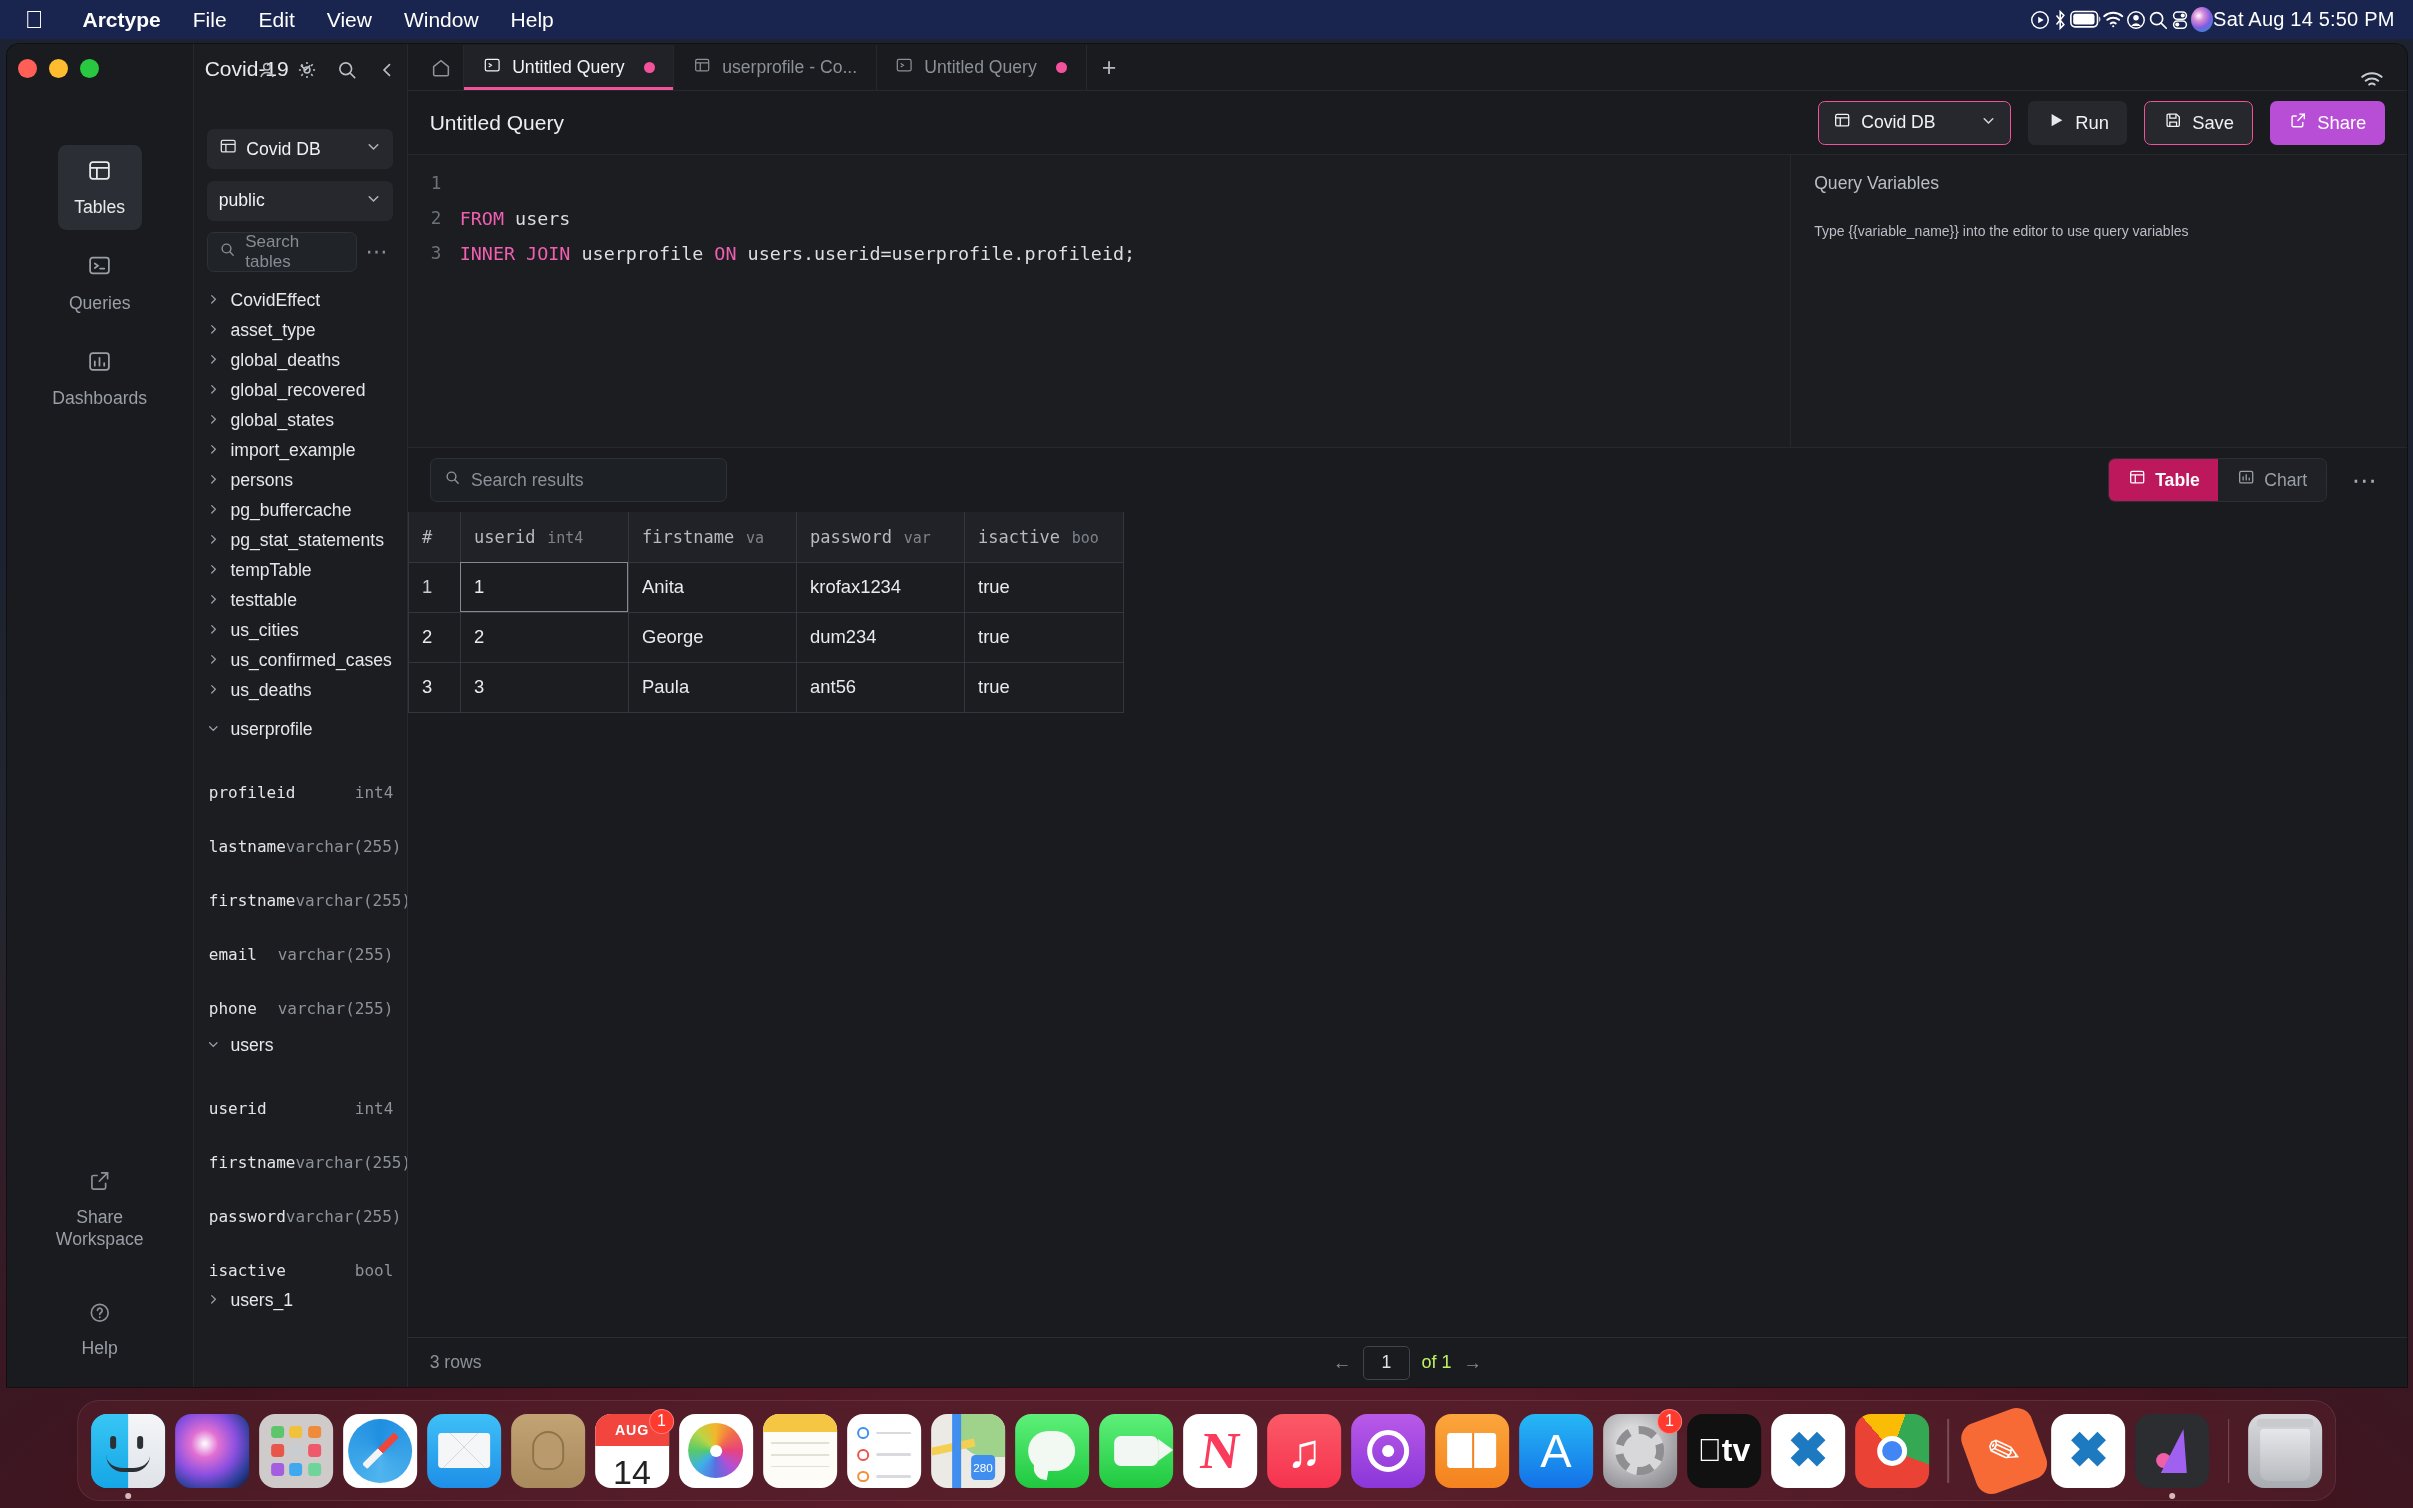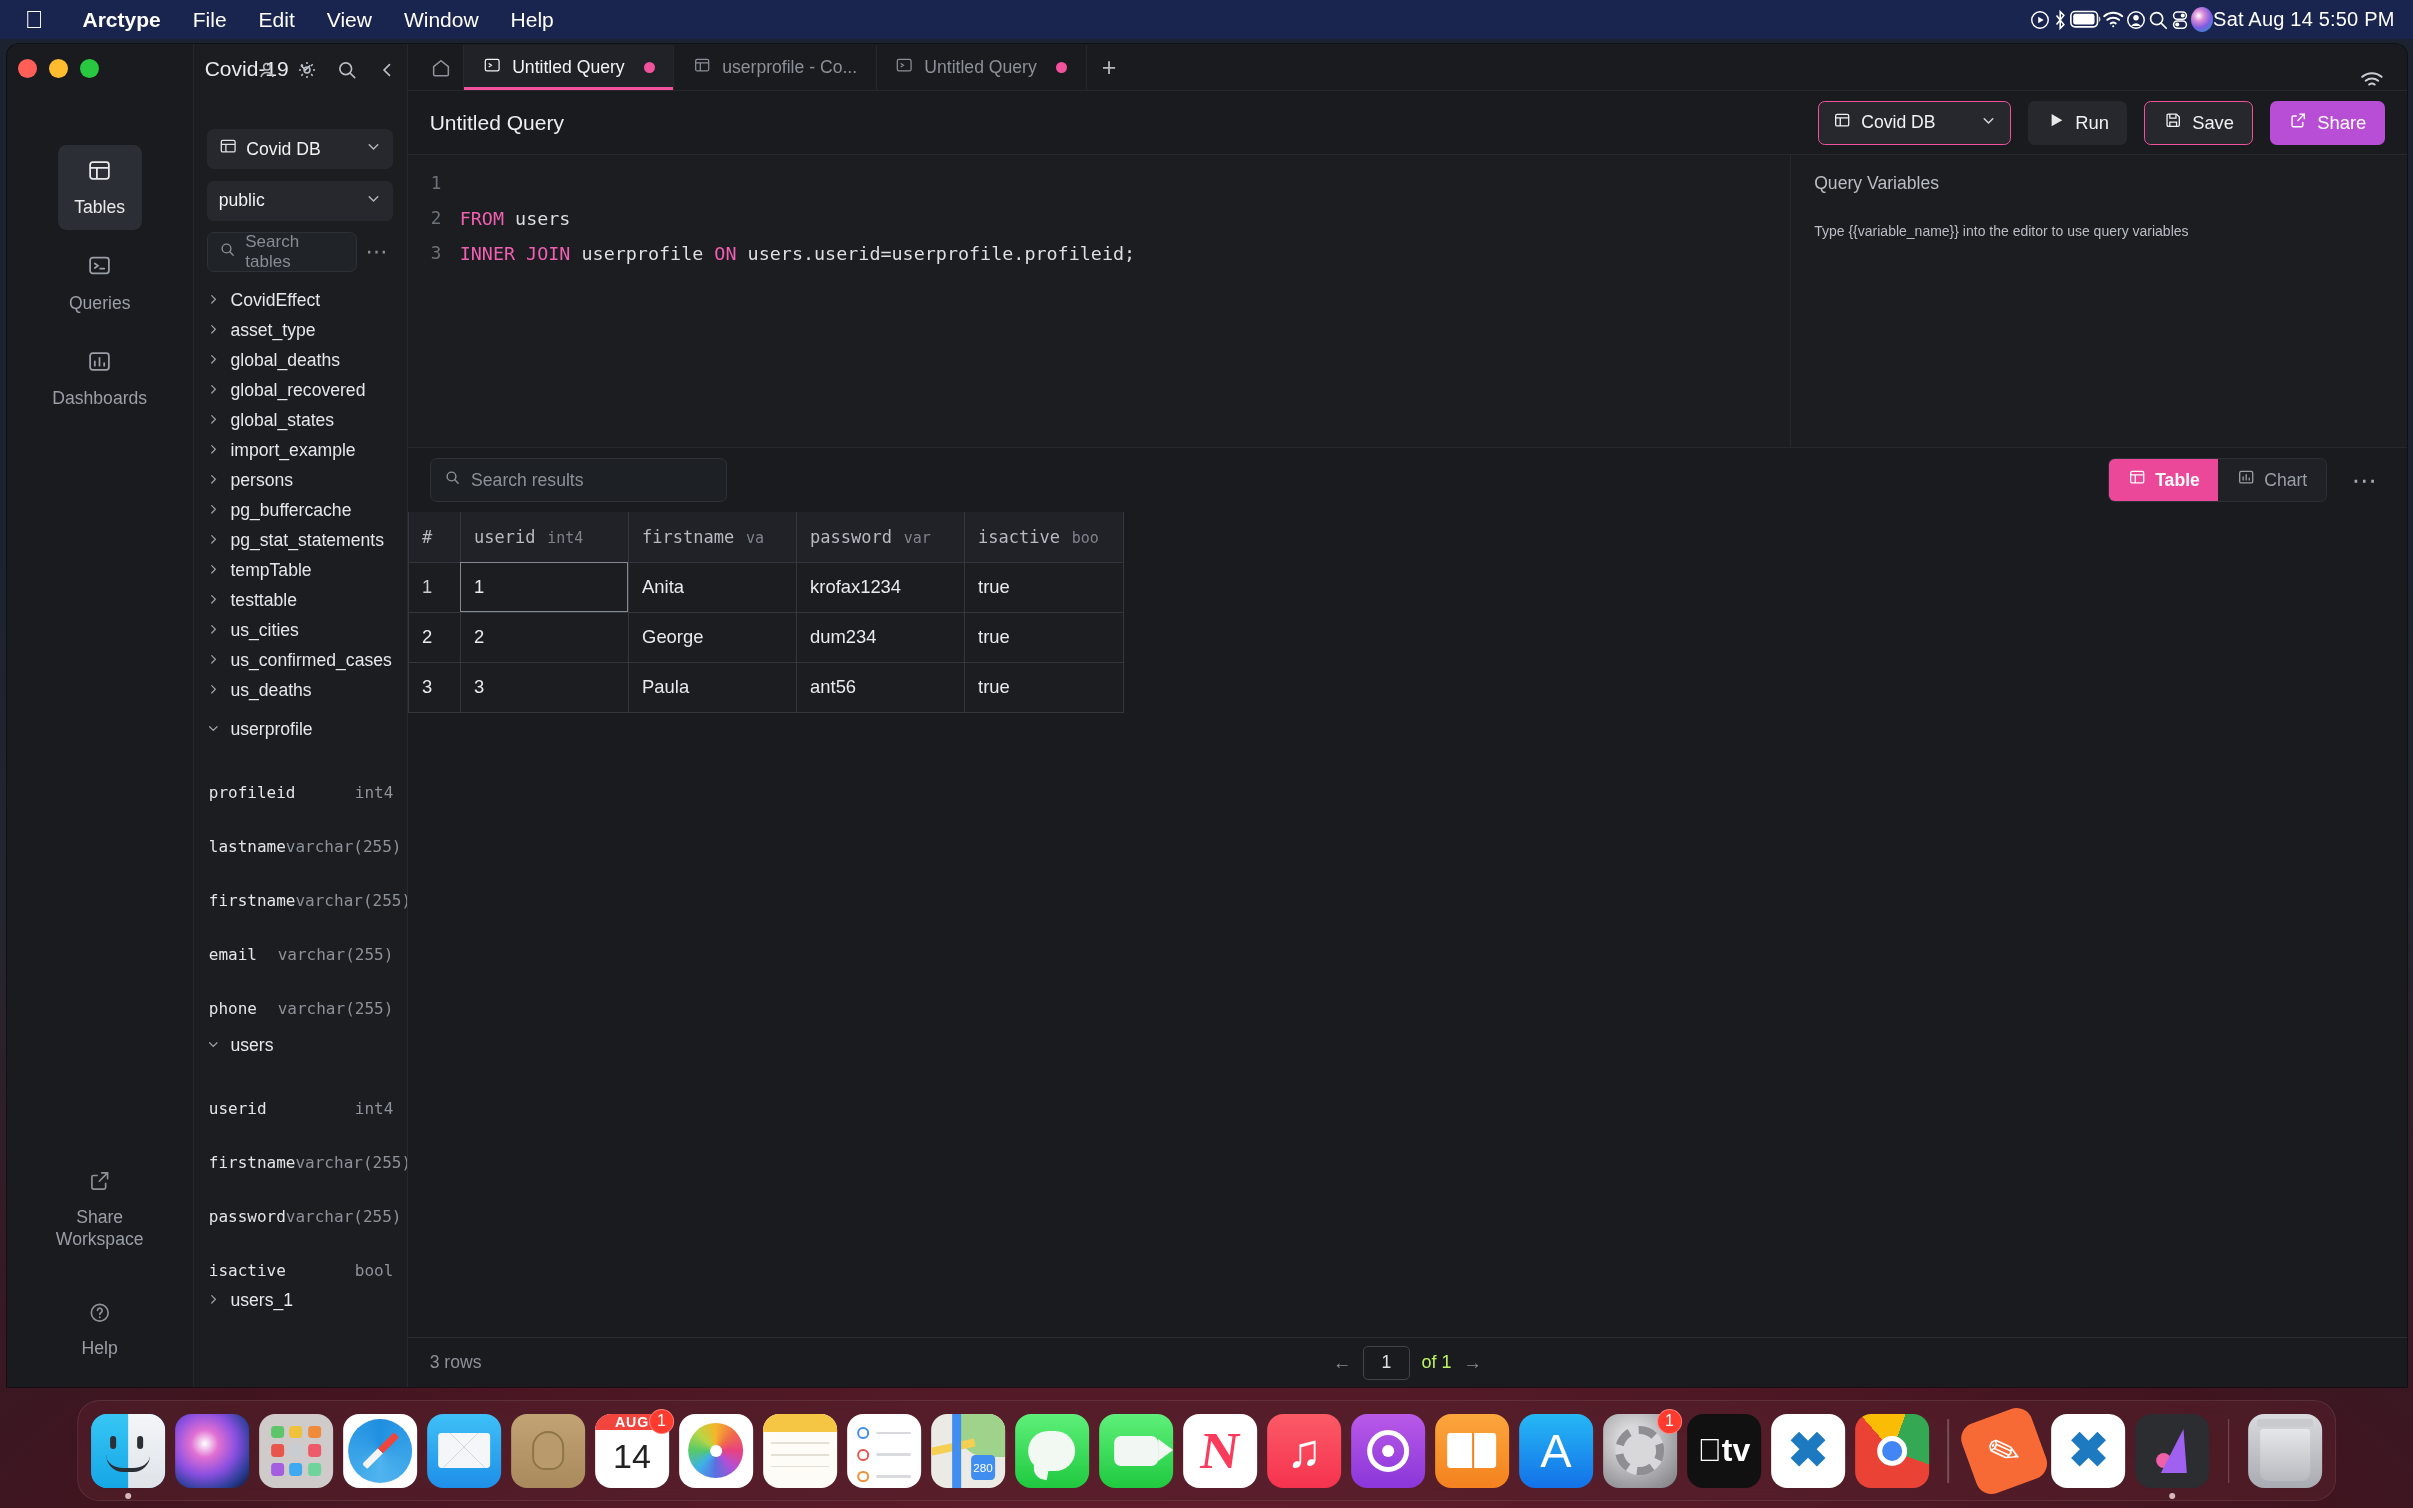--- a/index.html
+++ b/index.html
@@ -194,21 +194,21 @@
     display: flex; align-items: center; gap: 10px; padding: 0 13.4px; color: #8d9199; font-size: 17.6px;
   }
   .seg {
     margin-left: auto; display: flex; background: #1f2126; border-radius: 6.7px; overflow: hidden;
     border: 0.8px solid #2c2f35;
   }
   .seg-btn {
     height: 42px; display: flex; align-items: center; gap: 9.2px; padding: 0 18.4px;
     color: #9a9fa7; font-size: 17.6px; cursor: pointer;
   }
-  .seg-btn.active { background: #ec4899; color: #fbfbfc; font-weight: bold; }
+  .seg-btn.active { background: #be185d; color: #fbfbfc; font-weight: bold; }
   .more-dots { color: #a5aab2; font-size: 25px; padding: 0 6.7px 0 11.7px; cursor: pointer; letter-spacing: 1.3px;}
 
   
   #gridwrap { flex: 1; overflow: hidden; }
   table.grid { border-collapse: collapse; table-layout: fixed; }
   table.grid th, table.grid td {
     border: 0.8px solid #33363c; height: 50px; padding: 0 13.4px;
     text-align: left; font-size: 18.4px; color: #e9eaec; font-weight: normal;
     background: #1b1d21;
   }
@@ -271,21 +271,21 @@
   .ic-safari .inner { background: #fff; display:flex; align-items:center; justify-content:center; }
   .ic-safari .dial { width: 64px; height: 64px; border-radius: 50%; background: conic-gradient(#1f8fe0, #4fb4ef, #1f8fe0); display:flex;align-items:center;justify-content:center;}
   .ic-safari .needle { width: 6.7px; height: 45px; background: linear-gradient(180deg,#f0453a 50%, #f4f4f4 50%); transform: rotate(45deg); border-radius: 1.7px;}
   .ic-mail .inner { background: linear-gradient(180deg,#3ec0f7,#1e8fe8); display:flex;align-items:center;justify-content:center;}
   .ic-mail .env { width: 52px; height: 35px; background:#f4f6f8; border-radius:3.4px; position:relative; overflow:hidden;}
   .ic-mail .env::after{content:"";position:absolute;left:0;top:0;width:100%;height:100%;
      background:linear-gradient(135deg,transparent 45%,#cdd3da 46%,transparent 47%),linear-gradient(-135deg,transparent 45%,#cdd3da 46%,transparent 47%);}
   .ic-contacts .inner { background: linear-gradient(180deg,#c2a374,#a98a5d); display:flex;align-items:center;justify-content:center;}
   .ic-contacts .pers { width:32px;height:39px;border-radius:17px 17px 13.4px 13.4px;background:#b99a6c; border:2.5px solid #8e7549;}
   .ic-cal .inner { background:#fff; }
-  .ic-cal .top { height: 16px; background:#f1453d; color:#fff; font-size:14.2px; display:flex;align-items:center;justify-content:center;letter-spacing:0.8px;font-weight:bold;}
+  .ic-cal .top { height: 32px; background:#f1453d; color:#fff; font-size:14.2px; display:flex;align-items:center;justify-content:center;letter-spacing:0.8px;font-weight:bold;}
   .ic-cal .day { height: calc(100% - 20px); display:flex;align-items:center;justify-content:center;color:#222;font-size:34px;}
   .ic-photos .inner { background:#fff; display:flex;align-items:center;justify-content:center;}
   .ic-photos .pin { width:55px;height:55px;border-radius:50%;
      background: conic-gradient(#f4b52a,#f16d4a,#e8437f,#b34fd4,#5a6fe0,#3fb0e8,#57c96a,#b8d646,#f4b52a); }
   .ic-photos .pin::after{content:"";display:block;width:11.7px;height:11.7px;border-radius:50%;background:#fff;margin:22px auto;}
   .ic-notes .inner { background:#fdfcf7; }
   .ic-notes .nt { height:18.4px;background:#f5c644;}
   .ic-notes .ln { height:1.7px;background:#e3e0d6;margin:10px 8.4px;}
   .ic-reminders .inner { background:#fff; padding:13.4px 10px; }
   .ic-reminders .rr { display:flex;align-items:center;gap:7.5px;margin-bottom:10px;}

